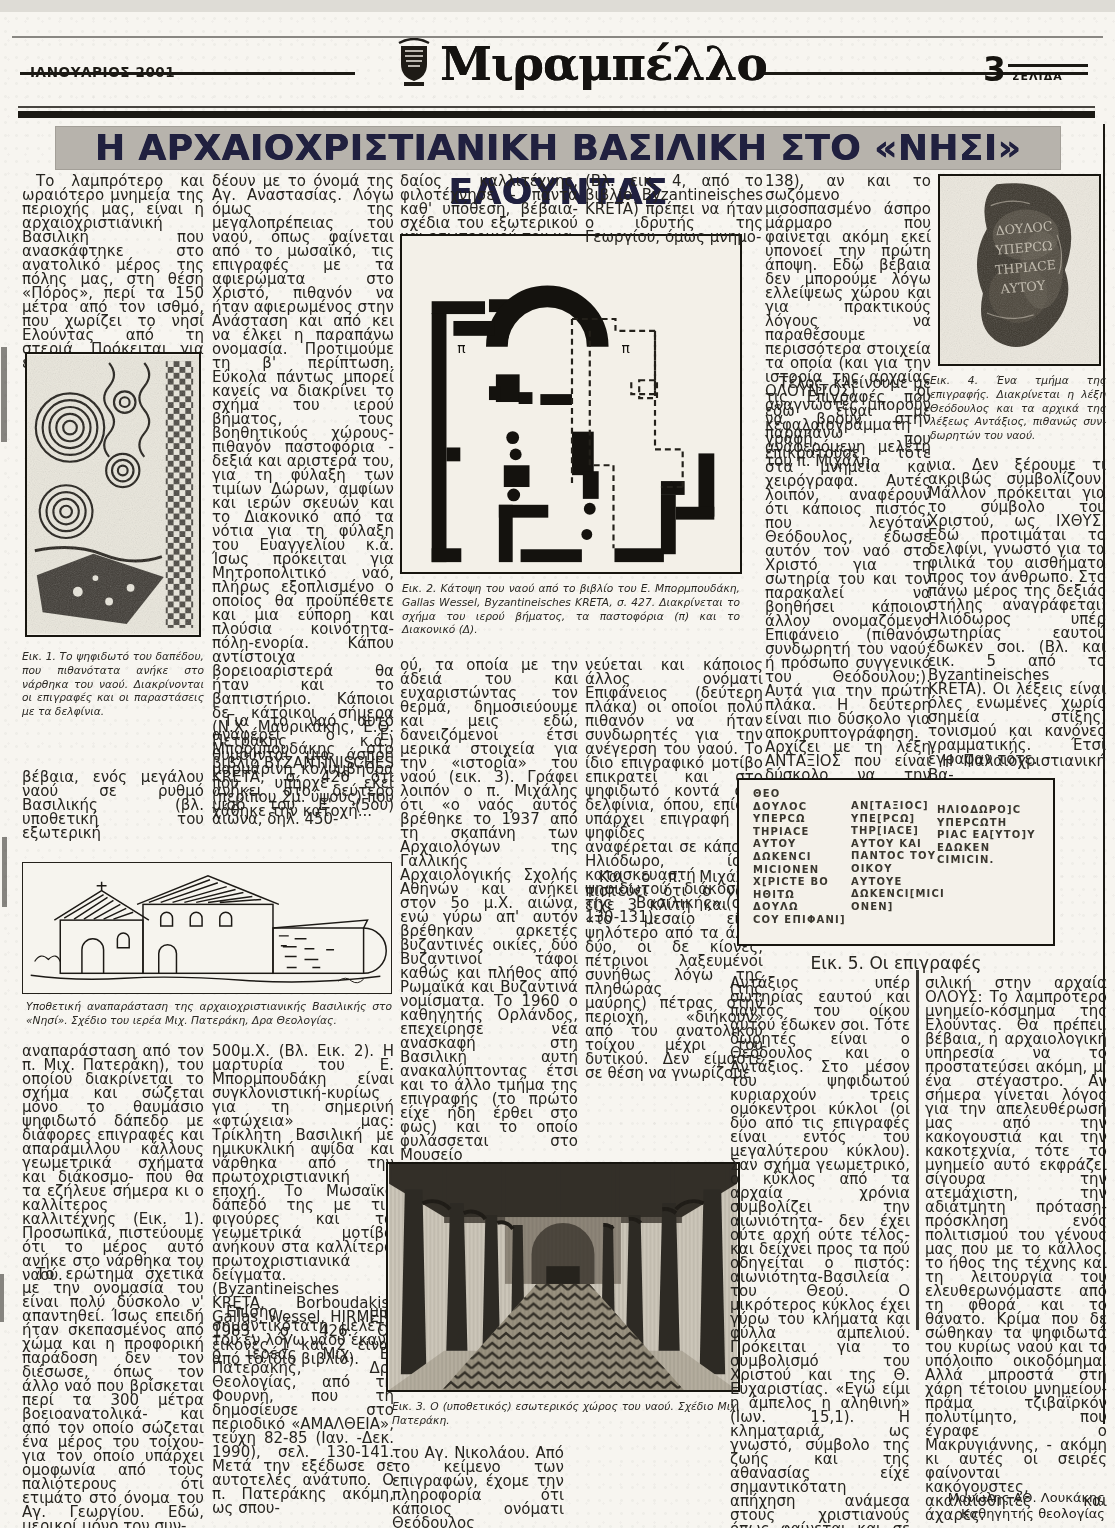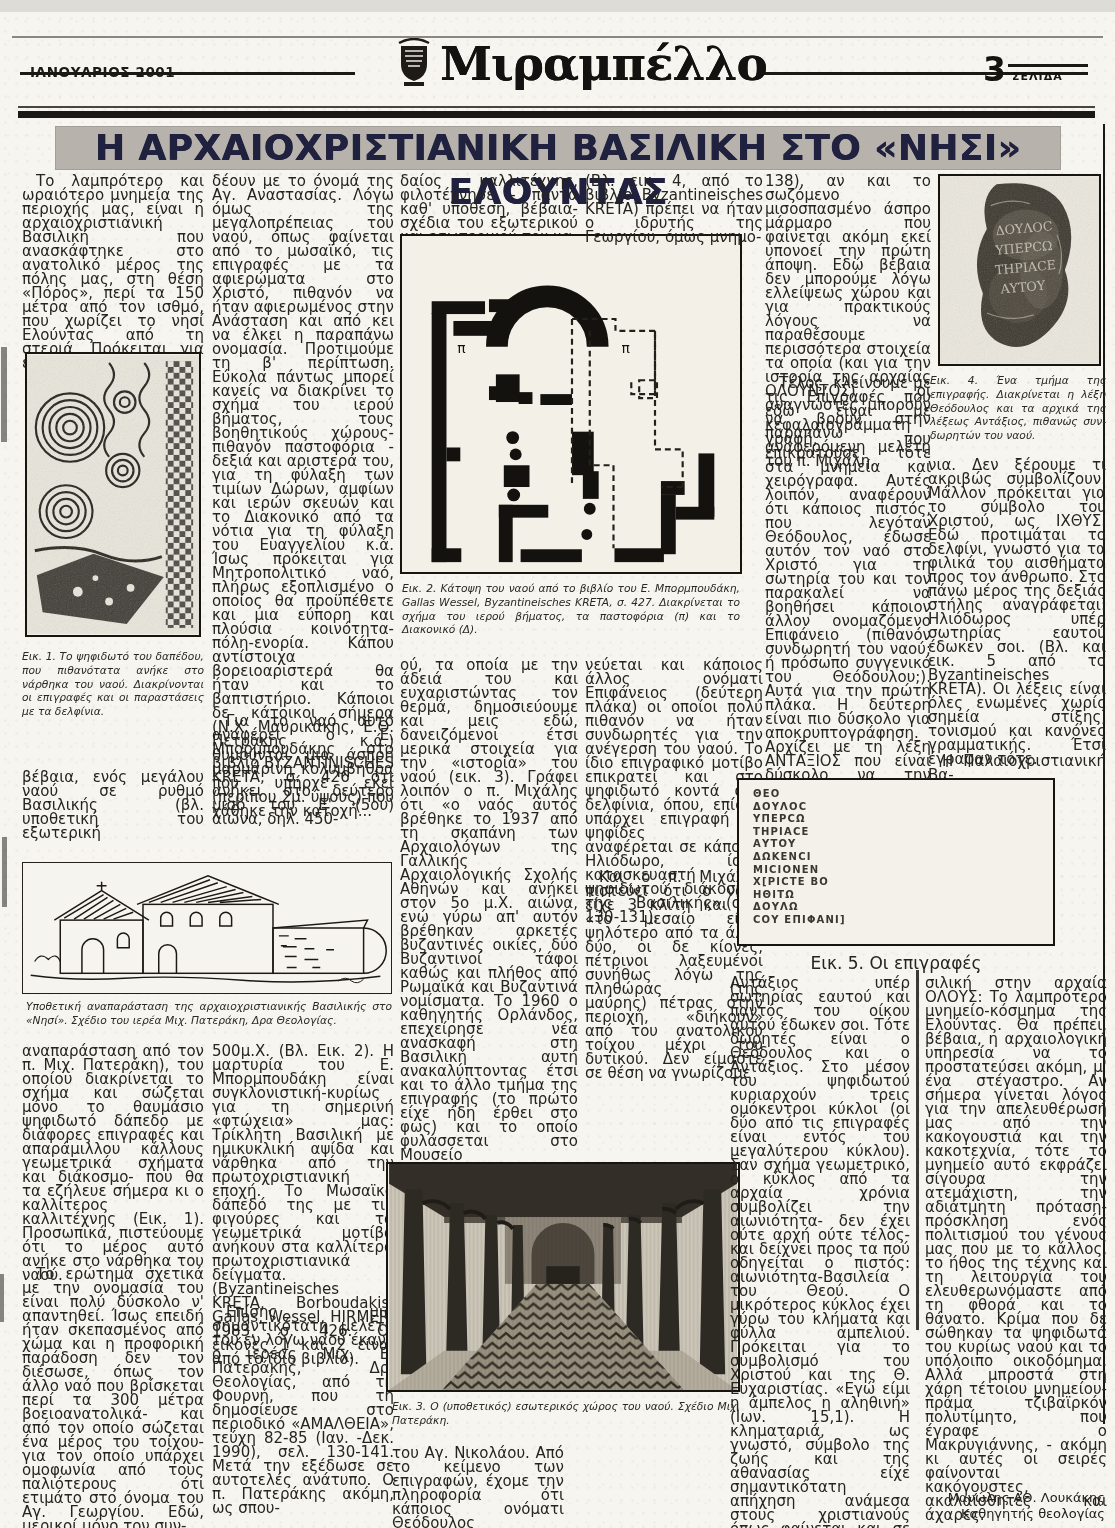--- a/index.html
+++ b/index.html
@@ -268,20 +268,32 @@
 ΔΟΥΛΟC
 ΥΠΕΡCΩ
 ΤΗΡΙΑCΕ
 ΑΥΤΟΥ
 ΔΩΚΕΝCΙ
 ΜΙCΙΟΝΕΝ
 Χ[ΡΙCΤΕ ΒΟ
 ΗΘΙΤΩ
 ΔΟΥΛΩ
 CΟΥ ΕΠΙΦΑΝΙ]</div>
+    <div class="abs insc" style="left:112px;top:20px;">ΑΝ[ΤΑΞΙΟC]
+ΥΠΕ[ΡCΩ]
+ΤΗΡ[ΙΑCΕ]
+ΑΥΤΟΥ ΚΑΙ
+ ΠΑΝΤΟC ΤΟΥ
+ΟΙΚΟΥ
+ΑΥΤΟΥΕ
+ΔΩΚΕΝCΙ[ΜΙCΙ
+ΟΝΕΝ]</div>
+    <div class="abs insc" style="left:198px;top:24px;">ΗΛΙΟΔΩΡΟ]C ΥΠΕΡCΩΤΗ
+ΡΙΑC ΕΑ[ΥΤΟ]Υ ΕΔΩΚΕΝ
+CΙΜΙCΙΝ.</div>
   </div>
   <div class="abs" style="left:737px;top:941px;width:318px;text-align:center;font-size:17px;color:#26241f;">Εικ. 5. Οι επιγραφές</div>
 
   <div class="abs bt" style="left:925px;top:964px;width:182px;">σιλική στην αρχαία ΟΛΟΥΣ: Το λαμπρότερο μνημείο-κόσμημα της Ελούντας. Θα πρέπει, βέβαια, η αρχαιολογική υπηρεσία να το προστατεύσει ακόμη, μ' ένα στέγαστρο. Αν σήμερα γίνεται λόγος για την απελευθέρωσή μας από την κακογουστιά και την κακοτεχνία, τότε το μνημείο αυτό εκφράζει σίγουρα την ατεμάχιστη, την αδιάτμητη πρόταση-πρόσκληση ενός πολιτισμού του γένους μας που με το κάλλος, το ήθος της τέχνης και τη λειτουργία του ελευθερωνόμαστε από τη φθορά και το θάνατο. Κρίμα που δε σώθηκαν τα ψηφιδωτά του κυρίως ναού και το υπόλοιπο οικοδόμημα. Αλλά μπροστά στη χάρη τέτοιου μνημείου- πράμα τζιβαϊρκόν πολυτίμητο, που έγραφε ο Μακρυγιάννης, - ακόμη κι αυτές οι σειρές φαίνονται κακόγουστες, ακαλαίσθητες και άχαρες.</div>
 
   <div class="abs sig" style="left:905px;top:1478px;width:200px;">
     <div>Μανώλης ΑΘ. Λουκάκης</div>
     <div>Καθηγητής θεολογίας</div>
   </div>
 

